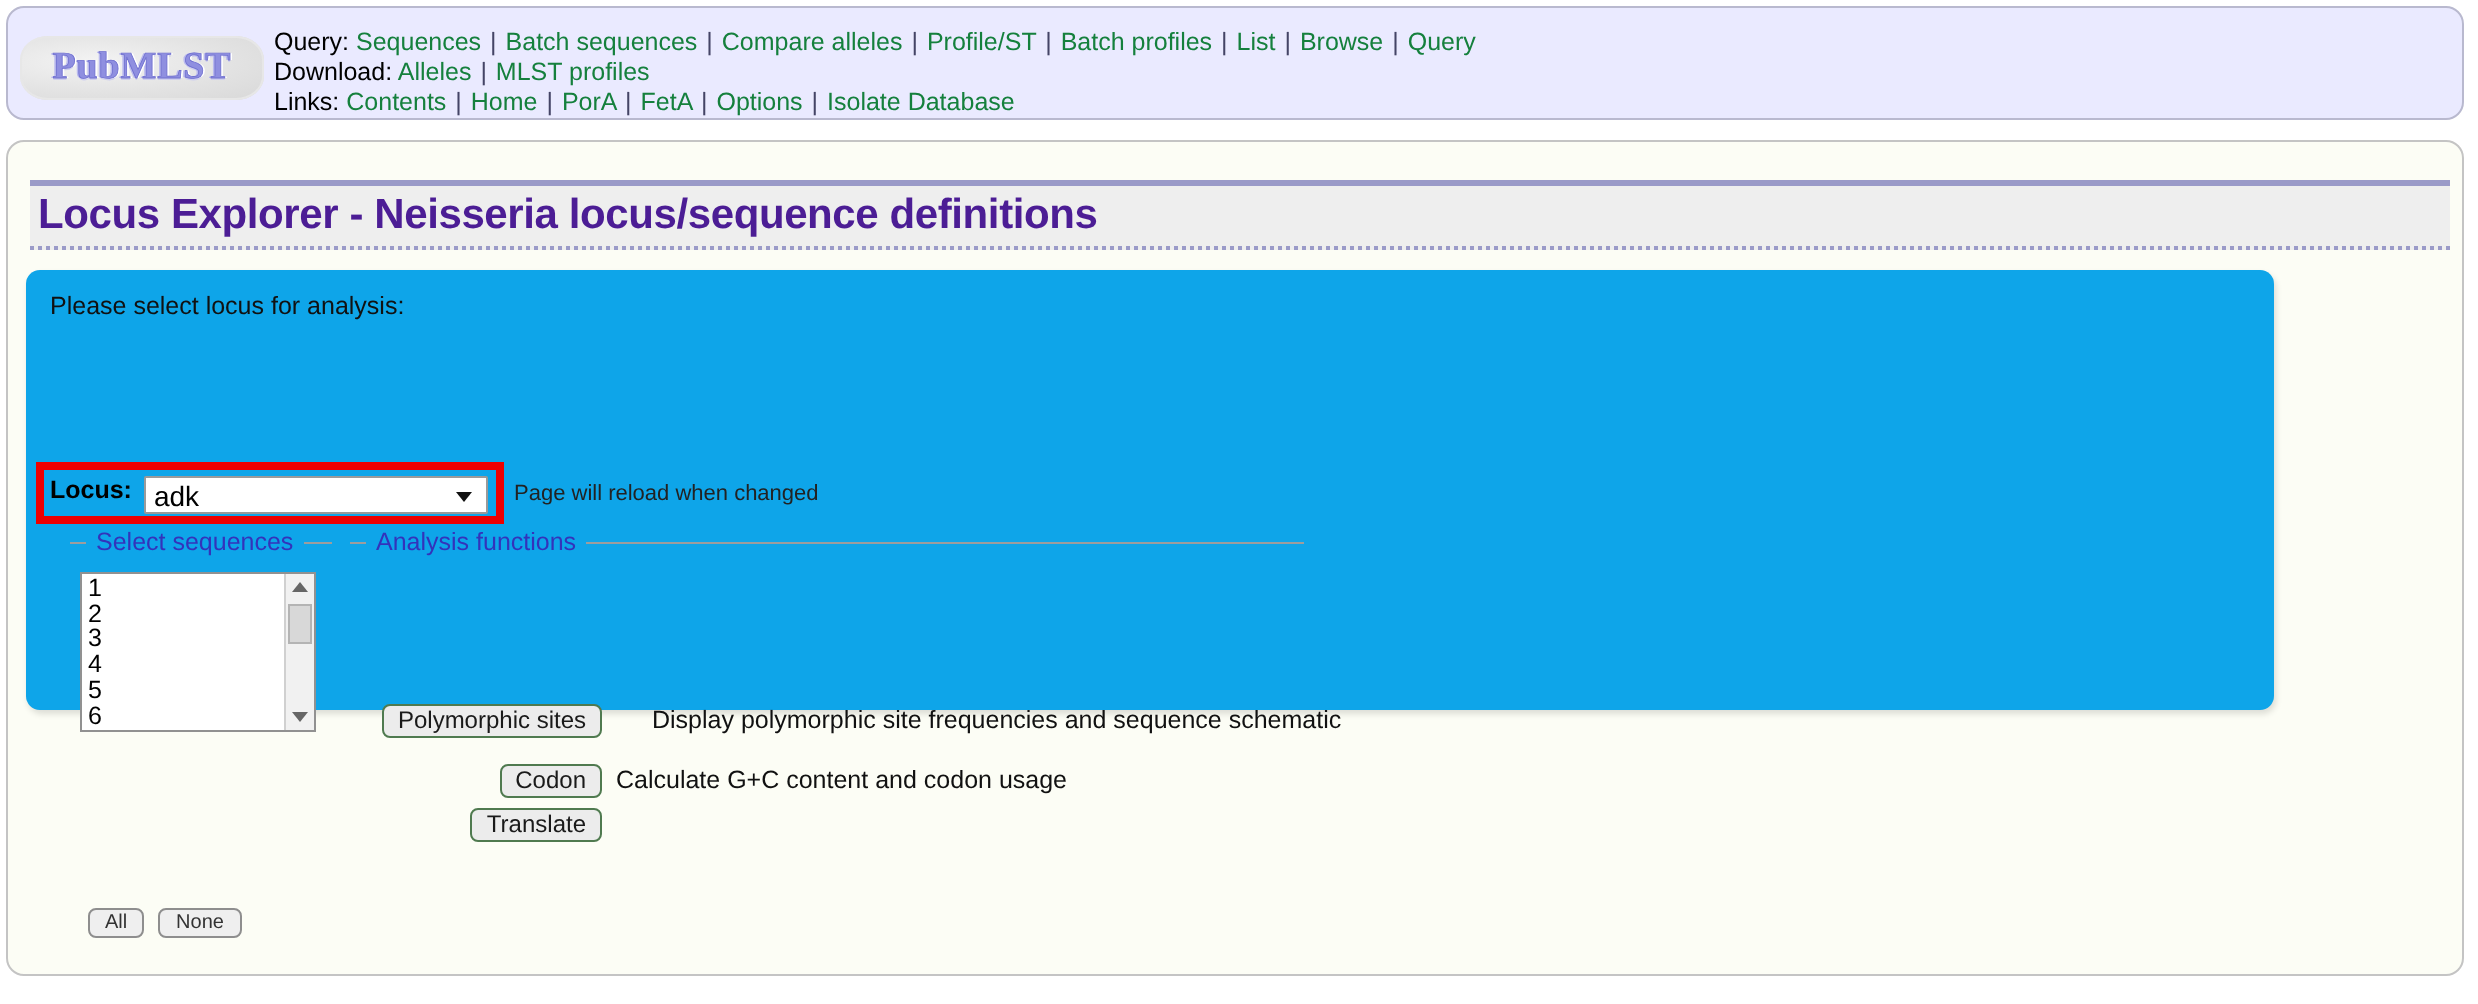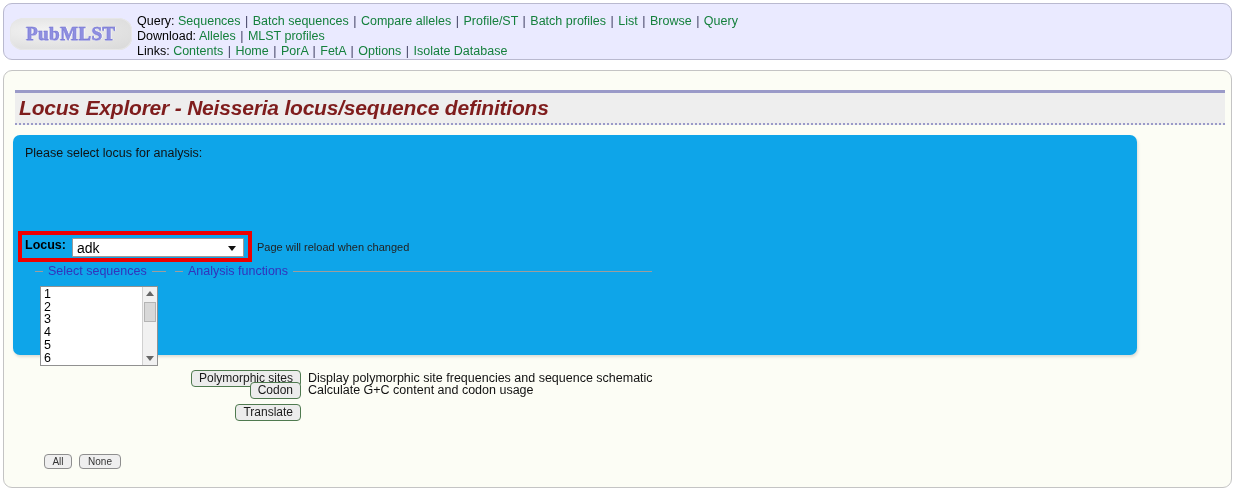--- a/index.html
+++ b/index.html
@@ -98,24 +98,23 @@
     height: 35px;
     background: #eeeeee;
     border-top: 3px solid #9a9ac8;
     border-bottom: 2px dotted #9a9ac8;
     box-sizing: border-box;
     display: flex;
     align-items: center;
   }
   #page-title {
     font-family: "Liberation Sans", sans-serif;
-    font-style: italic;
     font-weight: bold;
     font-size: 21px;
-    color: #7f1d1d;
+    color: #4c1d95;
     padding-left: 4px;
     letter-spacing: -0.2px;
   }
 
   
   #gray-panel {
     position: absolute;
     left: 9px;
     top: 64px;
     width: 1124px;
@@ -313,21 +312,21 @@
   #none-button { left: 66px; top: 319px; width: 42px; }
 
   
   .func-row {
     position: absolute;
     left: 168px;
     height: 18px;
     display: flex;
     align-items: center;
   }
-  #func-row-0 { top: 234px; }
+  #func-row-0 { top: 216px; gap: 18px; }
   #func-row-1 { top: 246px; }
   #func-row-2 { top: 268px; }
   .func-btn-wrap {
     width: 120px;
     display: flex;
     justify-content: flex-end;
   }
   .func-btn {
     height: 17px;
     padding: 0 7px;

